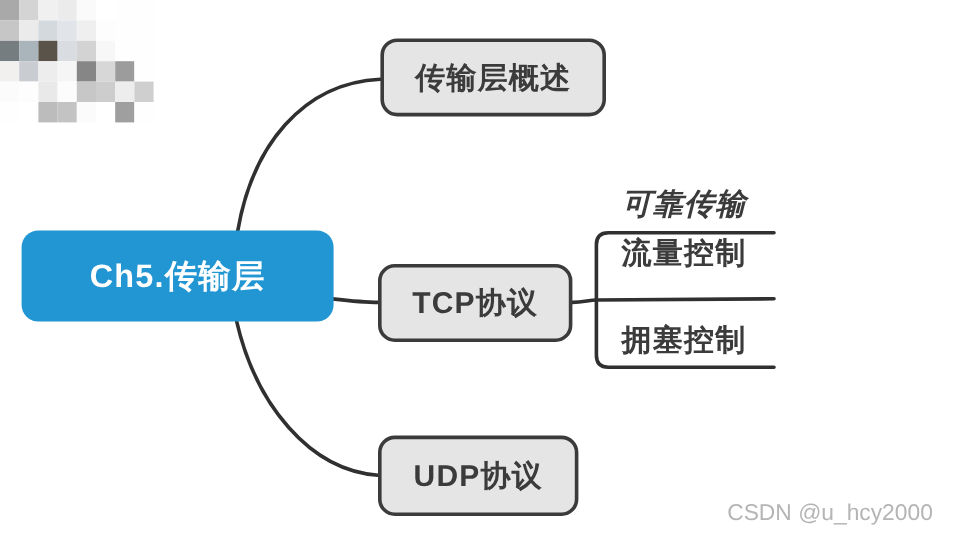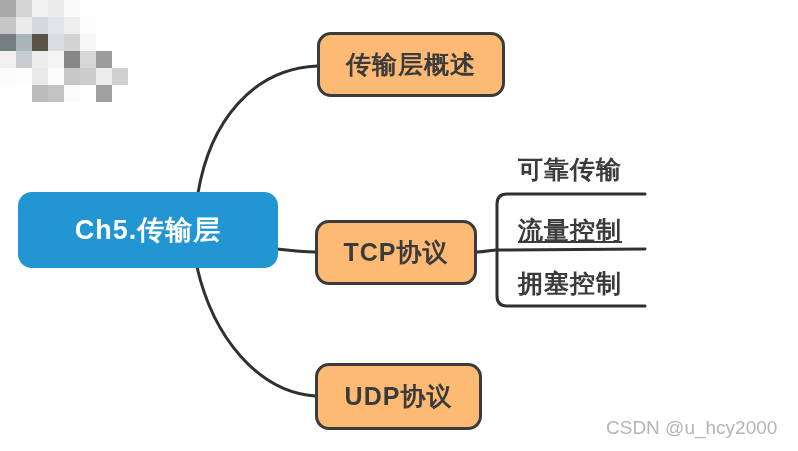--- a/index.html
+++ b/index.html
@@ -32,40 +32,40 @@
     letter-spacing:1px;
     white-space:nowrap;
   }
   .root-node{
     left:18px;top:192px;width:260px;height:76px;
     background:#2296d3;
     color:#ffffff;
     font-size:27px;
   }
   .branch-node{
-    background:#fdba74;
+    background:#e5e5e5;
     border:3px solid #3b3b3b;
     color:#3b3b3b;
     font-size:25px;
   }
   .node-overview{left:317px;top:32px;width:188px;height:65px;}
   .node-tcp{left:315px;top:220px;width:162px;height:65px;}
   .node-udp{left:315px;top:363px;width:167px;height:67px;}
   .child-label{
     position:absolute;
     left:497px;width:146px;height:36px;
     display:flex;align-items:center;justify-content:center;
     color:#3b3b3b;
     font-size:25px;
     font-weight:700;
     letter-spacing:1px;
     white-space:nowrap;
   }
-  .child-0{top:151px;}
-  .child-1{top:212px;text-decoration:underline;}
+  .child-0{top:151px;font-style:italic;}
+  .child-1{top:192px;}
   .child-2{top:265px;}
   .watermark{
     position:absolute;
     left:606px;top:417px;width:186px;
     color:#b5b5b5;
     font-size:19px;
     white-space:nowrap;
   }
   .mosaic{
     position:absolute;left:0;top:0;

